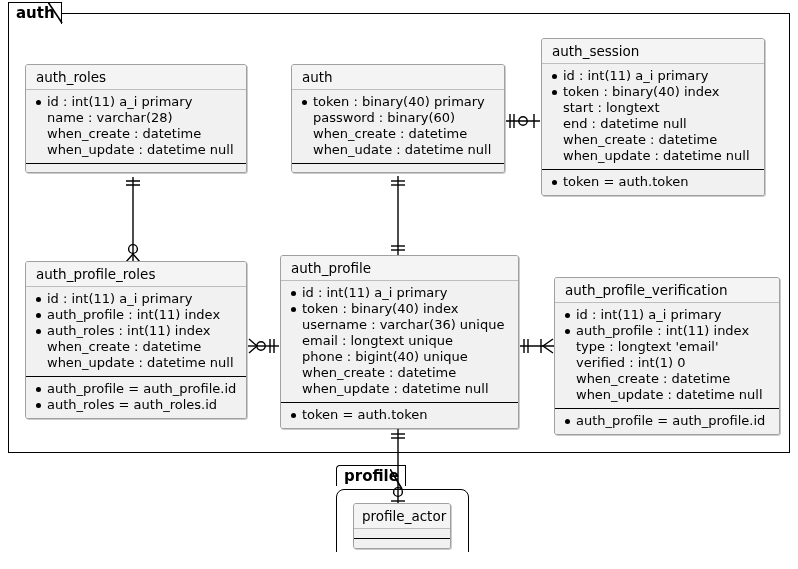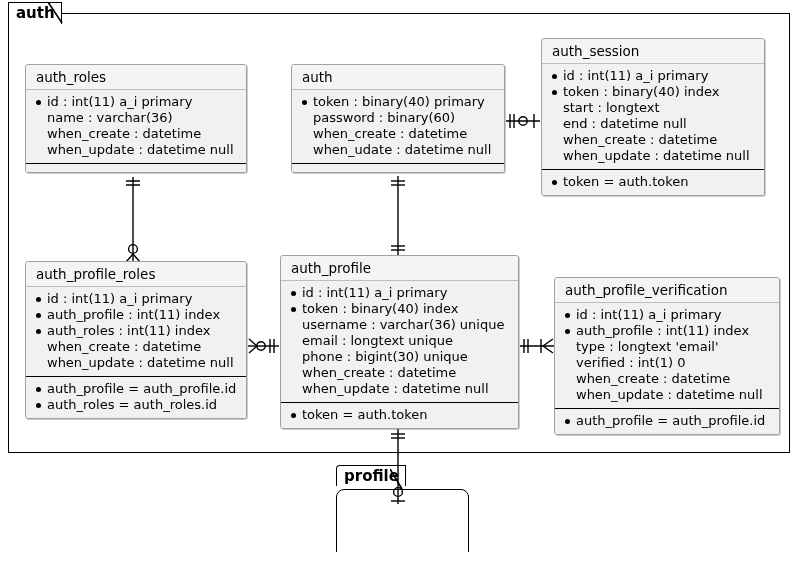--- a/index.html
+++ b/index.html
@@ -218,21 +218,21 @@
         <line x1="391" y1="501" x2="405" y2="501"></line>
       </g>
 
     </g>
   </svg>
 
   <div class="entity" id="ent-auth_roles">
       <div class="ent-title">auth_roles</div>
       <div class="ent-compartment">
         <div class="field keyed">id : int(11) a_i primary</div>
-        <div class="field">name : varchar(36)</div>
+        <div class="field">name : varchar(28)</div>
         <div class="field">when_create : datetime</div>
         <div class="field">when_update : datetime null</div>
       </div>
       <div class="ent-compartment empty"></div>
     </div>
   <div class="entity" id="ent-auth">
       <div class="ent-title">auth</div>
       <div class="ent-compartment">
         <div class="field keyed">token : binary(40) primary</div>
         <div class="field">password : binary(60)</div>
@@ -269,21 +269,21 @@
         <div class="field keyed">auth_roles = auth_roles.id</div>
       </div>
     </div>
   <div class="entity" id="ent-auth_profile">
       <div class="ent-title">auth_profile</div>
       <div class="ent-compartment">
         <div class="field keyed">id : int(11) a_i primary</div>
         <div class="field keyed">token : binary(40) index</div>
         <div class="field">username : varchar(36) unique</div>
         <div class="field">email : longtext unique</div>
-        <div class="field">phone : bigint(30) unique</div>
+        <div class="field">phone : bigint(40) unique</div>
         <div class="field">when_create : datetime</div>
         <div class="field">when_update : datetime null</div>
       </div>
       <div class="ent-compartment">
         <div class="field keyed">token = auth.token</div>
       </div>
     </div>
   <div class="entity" id="ent-auth_profile_verification">
       <div class="ent-title">auth_profile_verification</div>
       <div class="ent-compartment">
@@ -291,14 +291,19 @@
         <div class="field keyed">auth_profile : int(11) index</div>
         <div class="field">type : longtext 'email'</div>
         <div class="field">verified : int(1) 0</div>
         <div class="field">when_create : datetime</div>
         <div class="field">when_update : datetime null</div>
       </div>
       <div class="ent-compartment">
         <div class="field keyed">auth_profile = auth_profile.id</div>
       </div>
     </div>
+  <div class="entity" id="ent-profile_actor">
+      <div class="ent-title">profile_actor</div>
+      <div class="ent-compartment empty"></div>
+      <div class="ent-compartment empty"></div>
+    </div>
 
 </div>
 
 </body></html>

